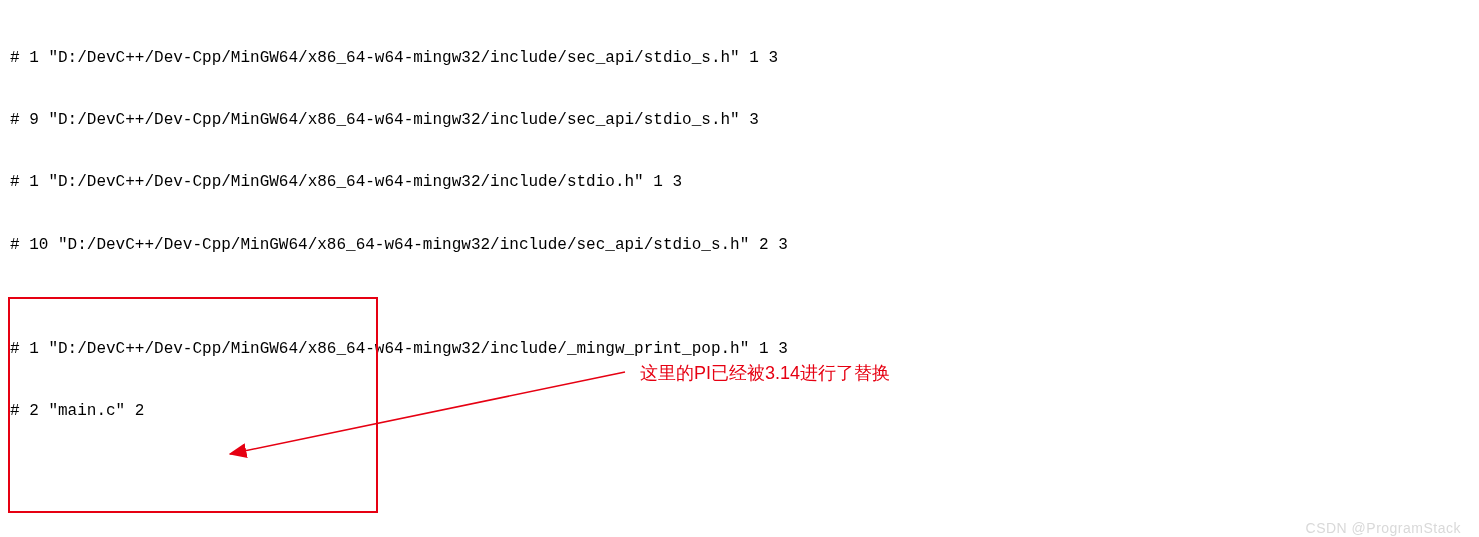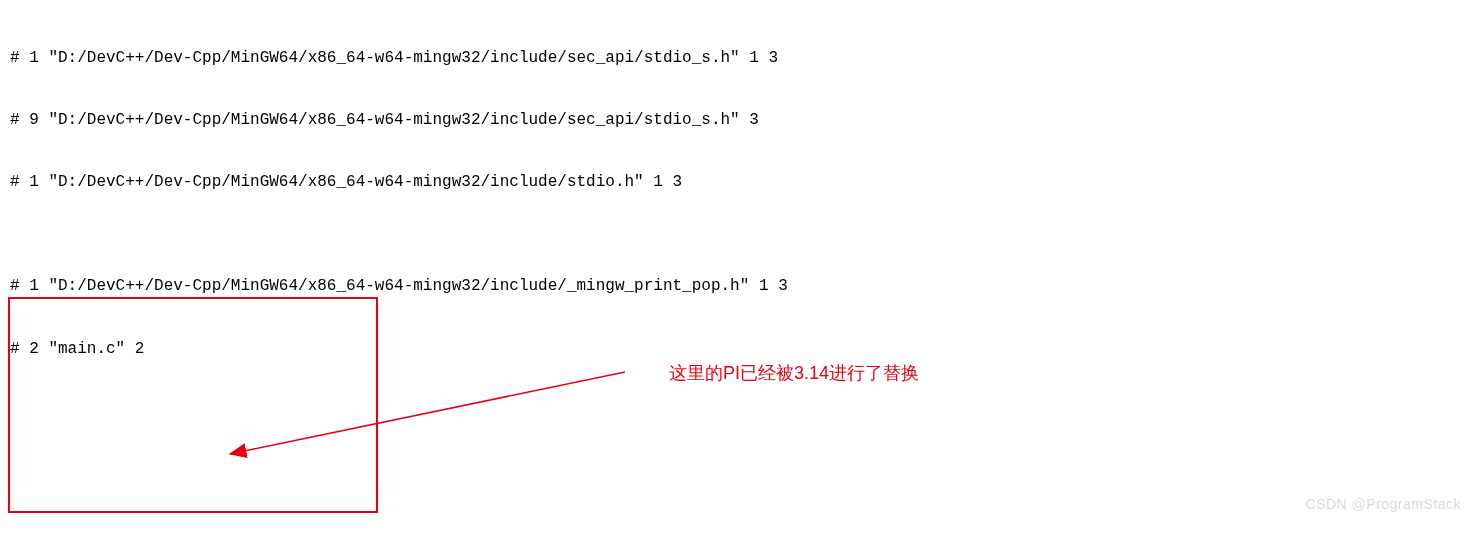--- a/index.html
+++ b/index.html
@@ -33,34 +33,35 @@
     font-size: 18px;
     white-space: nowrap;
   }
   .arrow-svg {
     position: absolute;
     pointer-events: none;
   }
   .watermark {
     position: absolute;
     right: 18px;
-    bottom: 24px;
+    bottom: 0;
     font-family: Arial, sans-serif;
     font-size: 14px;
     color: #d9d9d9;
     letter-spacing: 0.5px;
   }
 </style>
 </head>
 <body>
 
 <div class="content">
   <div class="line"># 1 "D:/DevC++/Dev-Cpp/MinGW64/x86_64-w64-mingw32/include/sec_api/stdio_s.h" 1 3</div>
   <div class="line"># 9 "D:/DevC++/Dev-Cpp/MinGW64/x86_64-w64-mingw32/include/sec_api/stdio_s.h" 3</div>
   <div class="line"># 1 "D:/DevC++/Dev-Cpp/MinGW64/x86_64-w64-mingw32/include/stdio.h" 1 3</div>
+  <div class="line"># 10 "D:/DevC++/Dev-Cpp/MinGW64/x86_64-w64-mingw32/include/sec_api/stdio_s.h" 2 3</div>
   <div class="line"></div>
   <div class="line"># 1 "D:/DevC++/Dev-Cpp/MinGW64/x86_64-w64-mingw32/include/_mingw_print_pop.h" 1 3</div>
   <div class="line"># 2 "main.c" 2</div>
   
   
   
   
   
   <div class="line"></div>
   
@@ -74,15 +75,15 @@
 
 <svg class="arrow-svg" style="left:0; top:0;" width="1479" height="537">
   <defs>
     <marker id="arrowhead" markerWidth="12" markerHeight="10" refX="11" refY="5" orient="auto">
       <polygon points="0 0, 12 5, 0 10" fill="#e60012"></polygon>
     </marker>
   </defs>
   <line x1="625" y1="372" x2="230" y2="454" stroke="#e60012" stroke-width="1.5" marker-end="url(#arrowhead)"></line>
 </svg>
 
-<div class="annotation" style="left:669px; top:362px;">这里的PI已经被3.14进行了替换</div>
+<div class="annotation" style="left:640px; top:362px;">这里的PI已经被3.14进行了替换</div>
 
 <div class="watermark">CSDN @ProgramStack</div>
 
 </body></html>

